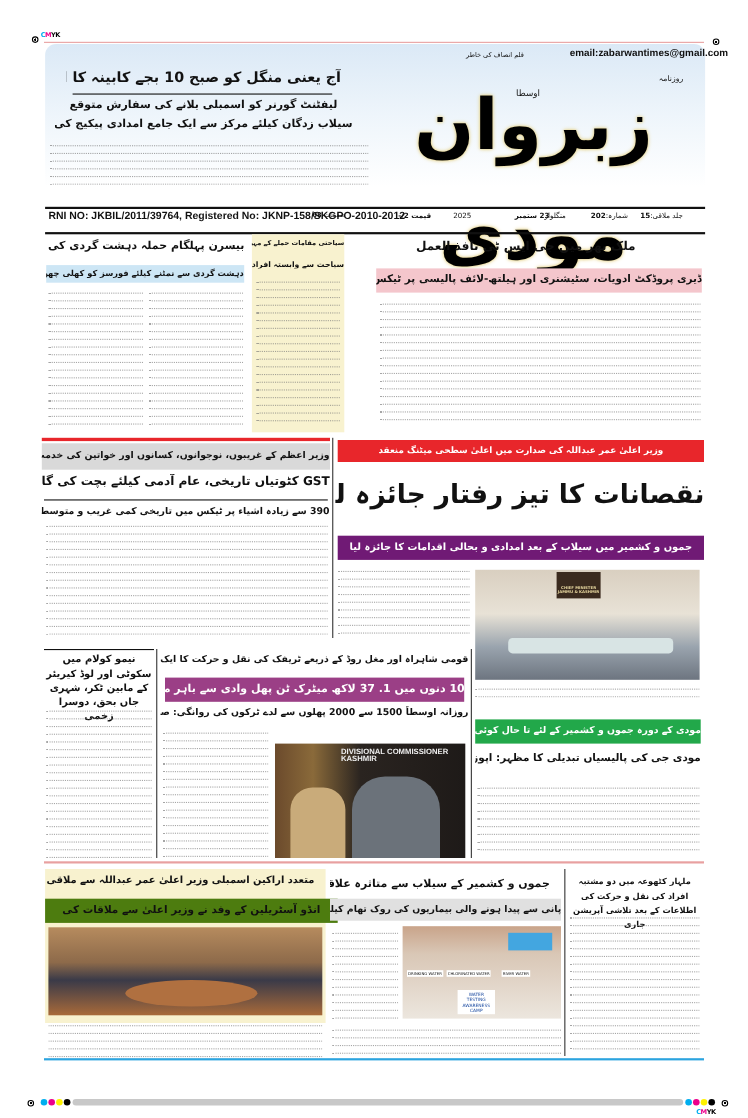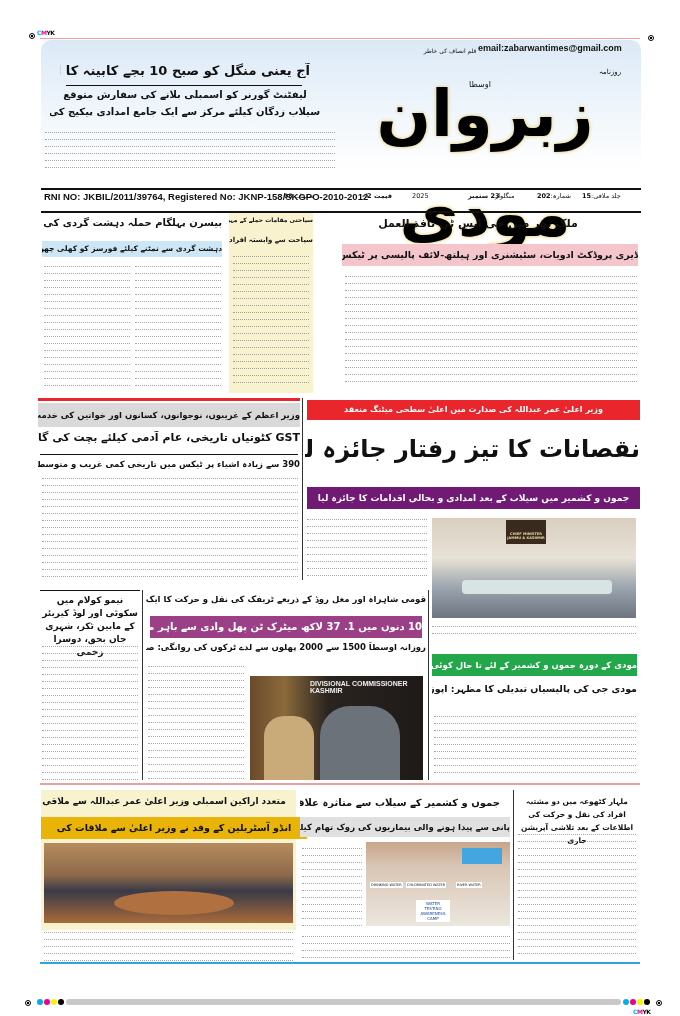--- a/index.html
+++ b/index.html
@@ -20,21 +20,21 @@
 </style>
 </head>
 <body>
 
 <div class="abs reg" style="left:29px;top:33px"></div>
 <div class="abs cmyk" style="left:37px;top:29px"><span class="c">C</span><span class="m">M</span>Y<span class="k">K</span></div>
 <div class="abs topline" style="left:40px;top:38px;width:600px"></div>
 <div class="abs reg" style="left:648px;top:35px"></div>
 
 <div class="abs masthead" style="left:41px;top:40px;width:600px;height:130px"></div>
-<div class="abs" style="left:478px;top:43px;font-size:9px;font-weight:bold;font-family:'Liberation Sans',sans-serif">email:zabarwantimes@gmail.com</div>
+<div class="abs" style="left:518px;top:43px;font-size:9px;font-weight:bold;font-family:'Liberation Sans',sans-serif">email:zabarwantimes@gmail.com</div>
 <div class="abs urdu" style="left:410px;top:47px;width:80px;font-size:6px">قلم انصاف کی خاطر</div>
 <div class="abs urdu" style="left:590px;top:68px;width:40px;font-size:7px">روزنامہ</div>
 <div class="abs urdu" style="left:340px;top:64px;width:290px;height:100px;font-size:64px;font-weight:bold;line-height:100px;color:#000;text-shadow:0 0 2px #e6d38a,0 0 4px #e6d38a">زبروان مودی</div>
 <div class="abs urdu" style="left:460px;top:80px;width:40px;font-size:8px">اوسطا</div>
 
 <div class="abs hl" style="left:60px;top:63px;width:250px;font-size:13px">آج یعنی منگل کو صبح 10 بجے کابینہ کا اجلاس ہونے کا امکان</div>
 <div class="abs rule" style="left:66px;top:85px;width:236px;height:1px"></div>
 <div class="abs hl" style="left:60px;top:89px;width:250px;font-size:10px">لیفٹنٹ گورنر کو اسمبلی بلانے کی سفارش متوقع</div>
 <div class="abs hl" style="left:50px;top:106px;width:270px;font-size:10px">سیلاب زدگان کیلئے مرکز سے ایک جامع امدادی پیکیج کی اپیل</div>
 <div class="abs body-text" style="left:45px;top:126px;width:290px;height:42px">
@@ -259,21 +259,21 @@
     <span></span>
     <span></span>
     <span></span>
     <span></span>
   </div>
 
 <div class="abs" style="left:40px;top:783px;width:600px;height:2px;background:#e8a0a0"></div>
 
 <div class="abs" style="left:41px;top:790px;width:255px;height:140px;background:#f8f2cf"></div>
 <div class="abs hl" style="left:41px;top:793px;width:246px;font-size:9px;line-height:16px">متعدد اراکین اسمبلی وزیر اعلیٰ عمر عبداللہ سے ملاقی</div>
-<div class="abs hl" style="left:41px;top:817px;width:266px;height:22px;background:#eab308;font-size:9.5px;line-height:22px">انڈو آسٹریلین کے وفد نے وزیر اعلیٰ سے ملاقات کی</div>
+<div class="abs hl" style="left:41px;top:817px;width:266px;height:22px;background:#4d7c0f;font-size:9.5px;line-height:22px">انڈو آسٹریلین کے وفد نے وزیر اعلیٰ سے ملاقات کی</div>
 <div class="abs photo" style="left:44px;top:843px;width:249px;height:80px;background:linear-gradient(180deg,#b68b5e 0%,#8d6a4a 40%,#3a3a48 60%,#a86a3a 100%)">
   <div class="abs" style="left:70px;top:48px;width:120px;height:24px;background:#b07040;border-radius:50%"></div>
 </div>
 <div class="abs body-text" style="left:44px;top:926px;width:249px;height:36px">
     <span></span>
     <span></span>
     <span></span>
     <span></span>
     <span></span>
   </div>

